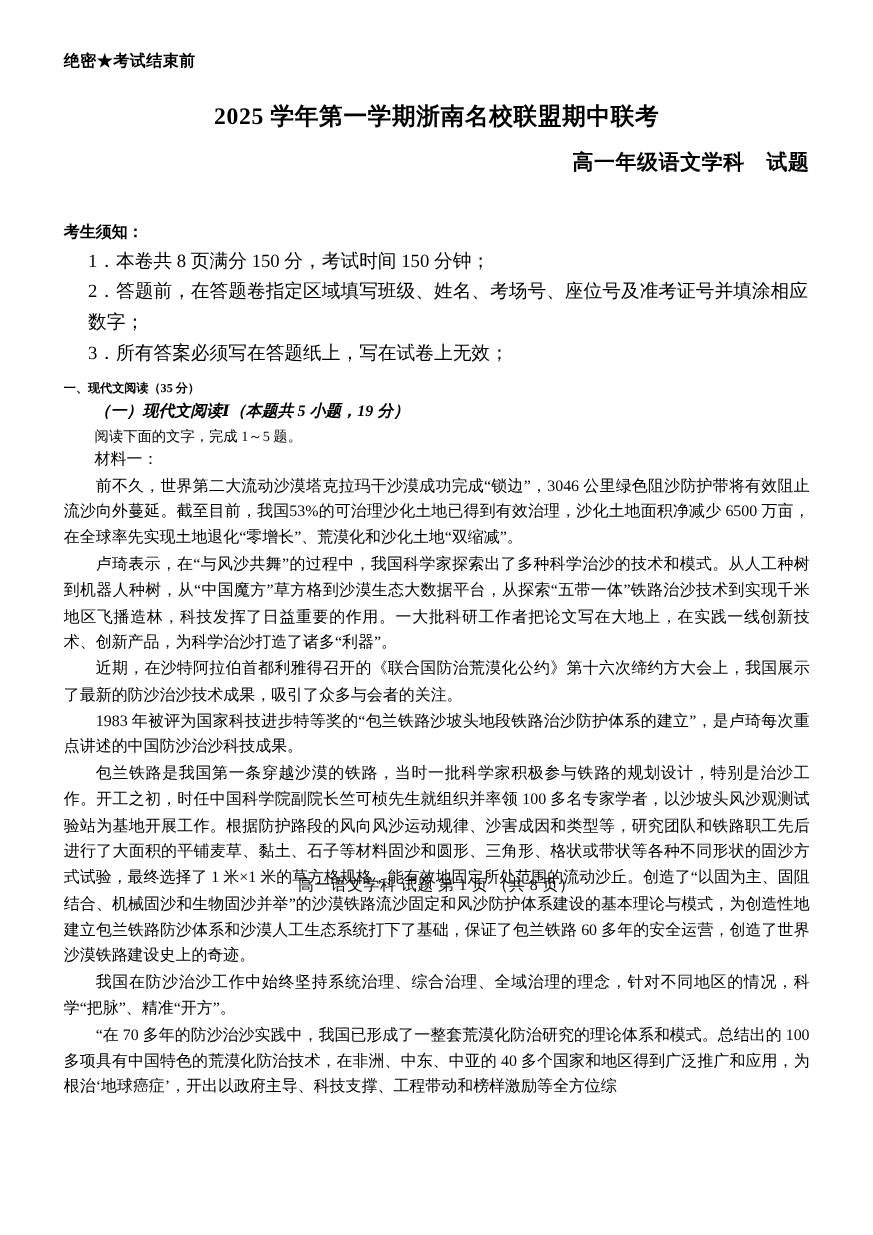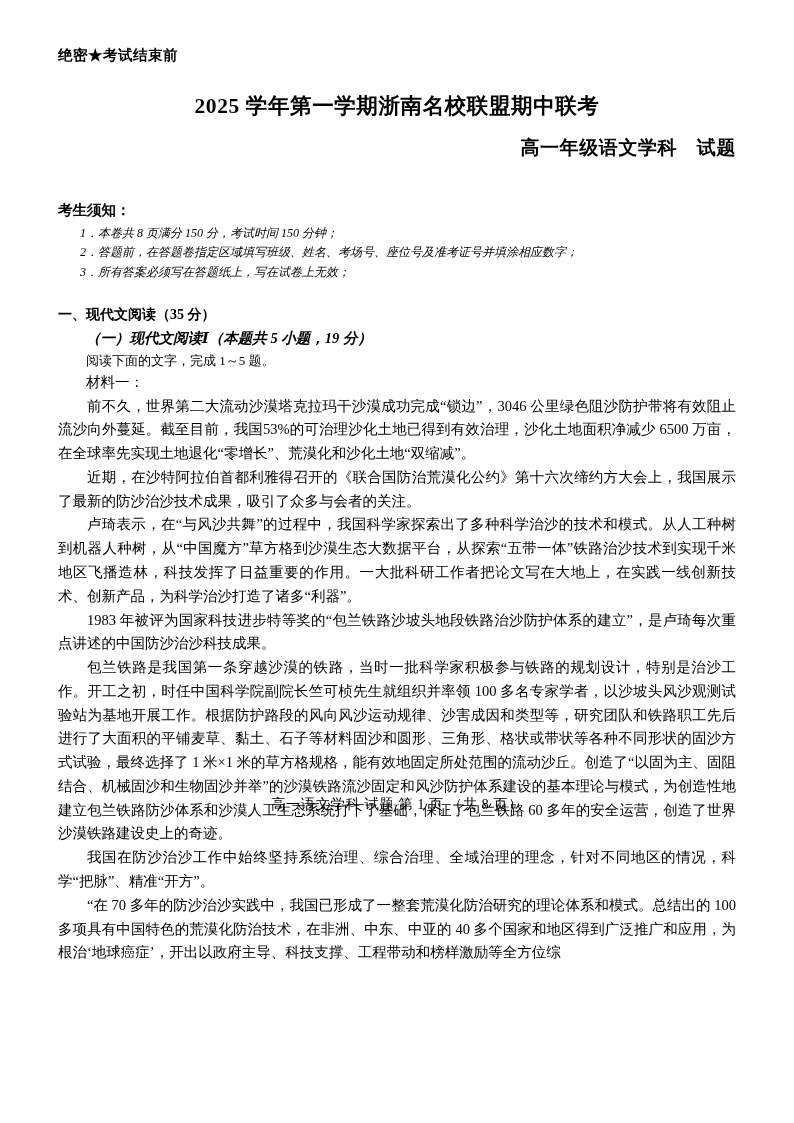--- a/index.html
+++ b/index.html
@@ -43,30 +43,29 @@
     font-weight: 700;
     letter-spacing: 0.6px;
     margin: 0 0 40px 0;
   }
   .notice-head {
     font-size: 14.5px;
     font-weight: 700;
     margin: 30px 0 4px 0;
   }
   .notice-item {
-    font-size: 12px;
+    font-size: 17px;
     line-height: 1.62;
     text-indent: 0;
     margin-left: 22px;
-    font-style: italic;
   }
   .section-head {
-    font-size: 14px;
+    font-size: 11px;
     font-weight: 700;
-    margin-top: 22px;
+    margin-top: 11px;
     line-height: 1.6;
   }
   .sub-head {
     font-size: 14.5px;
     font-weight: 700;
     line-height: 1.62;
     text-indent: 28px;
     font-style: italic;
   }
   .lead {
@@ -114,21 +113,21 @@
   <div class="notice-item">1．本卷共 8 页满分 150 分，考试时间 150 分钟；</div>
   <div class="notice-item">2．答题前，在答题卷指定区域填写班级、姓名、考场号、座位号及准考证号并填涂相应数字；</div>
   <div class="notice-item">3．所有答案必须写在答题纸上，写在试卷上无效；</div>
 
   <div class="section-head">一、现代文阅读（35 分）</div>
   <div class="sub-head">（一）现代文阅读Ⅰ（本题共 5 小题，19 分）</div>
   <div class="lead">阅读下面的文字，完成 1～5 题。</div>
   <div class="mat-label">材料一：</div>
 
   <p class="body-p">前不久，世界第二大流动沙漠塔克拉玛干沙漠成功完成“锁边”，3046 公里绿色阻沙防护带将有效阻止流沙向外蔓延。截至目前，我国53%的可治理沙化土地已得到有效治理，沙化土地面积净减少 6500 万亩，在全球率先实现土地退化“零增长”、荒漠化和沙化土地“双缩减”。</p>
+  <p class="body-p">卢琦表示，在“与风沙共舞”的过程中，我国科学家探索出了多种科学治沙的技术和模式。从人工种树到机器人种树，从“中国魔方”草方格到沙漠生态大数据平台，从探索“五带一体”铁路治沙技术到实现千米地区飞播造林，科技发挥了日益重要的作用。一大批科研工作者把论文写在大地上，在实践一线创新技术、创新产品，为科学治沙打造了诸多“利器”。</p>
   <p class="body-p">近期，在沙特阿拉伯首都利雅得召开的《联合国防治荒漠化公约》第十六次缔约方大会上，我国展示了最新的防沙治沙技术成果，吸引了众多与会者的关注。</p>
-  <p class="body-p">卢琦表示，在“与风沙共舞”的过程中，我国科学家探索出了多种科学治沙的技术和模式。从人工种树到机器人种树，从“中国魔方”草方格到沙漠生态大数据平台，从探索“五带一体”铁路治沙技术到实现千米地区飞播造林，科技发挥了日益重要的作用。一大批科研工作者把论文写在大地上，在实践一线创新技术、创新产品，为科学治沙打造了诸多“利器”。</p>
   <p class="body-p">1983 年被评为国家科技进步特等奖的“包兰铁路沙坡头地段铁路治沙防护体系的建立”，是卢琦每次重点讲述的中国防沙治沙科技成果。</p>
   <p class="body-p">包兰铁路是我国第一条穿越沙漠的铁路，当时一批科学家积极参与铁路的规划设计，特别是治沙工作。开工之初，时任中国科学院副院长竺可桢先生就组织并率领 100 多名专家学者，以沙坡头风沙观测试验站为基地开展工作。根据防护路段的风向风沙运动规律、沙害成因和类型等，研究团队和铁路职工先后进行了大面积的平铺麦草、黏土、石子等材料固沙和圆形、三角形、格状或带状等各种不同形状的固沙方式试验，最终选择了 1 米×1 米的草方格规格，能有效地固定所处范围的流动沙丘。创造了“以固为主、固阻结合、机械固沙和生物固沙并举”的沙漠铁路流沙固定和风沙防护体系建设的基本理论与模式，为创造性地建立包兰铁路防沙体系和沙漠人工生态系统打下了基础，保证了包兰铁路 60 多年的安全运营，创造了世界沙漠铁路建设史上的奇迹。</p>
   <p class="body-p">我国在防沙治沙工作中始终坚持系统治理、综合治理、全域治理的理念，针对不同地区的情况，科学“把脉”、精准“开方”。</p>
   <p class="body-p">“在 70 多年的防沙治沙实践中，我国已形成了一整套荒漠化防治研究的理论体系和模式。总结出的 100 多项具有中国特色的荒漠化防治技术，在非洲、中东、中亚的 40 多个国家和地区得到广泛推广和应用，为根治‘地球癌症’，开出以政府主导、科技支撑、工程带动和榜样激励等全方位综</p>
 
   <div class="footer">高一语文学科 试题 第 1 页 （共 8 页）</div>
 </div>
 
 </body></html>

